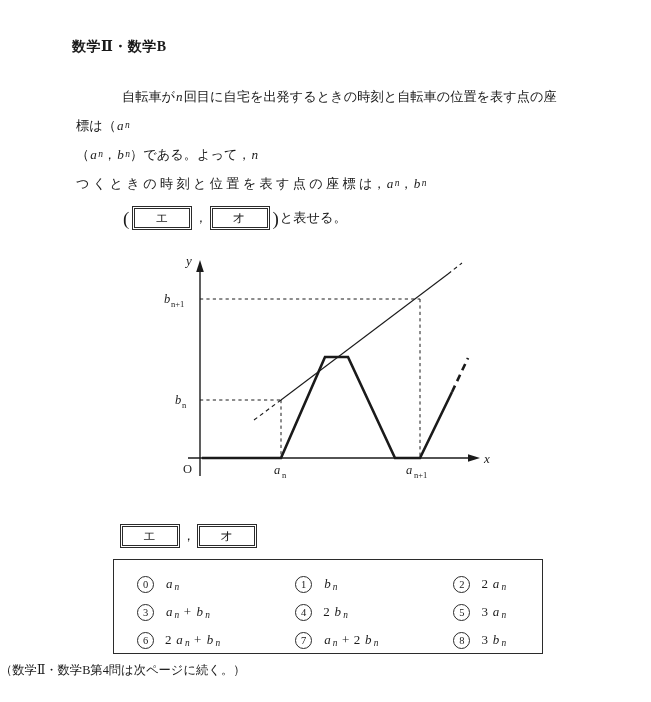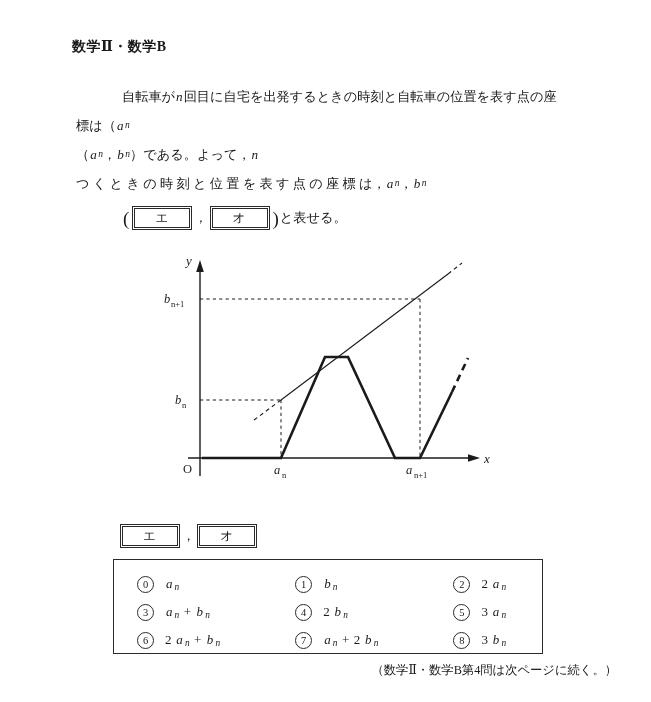--- a/index.html
+++ b/index.html
@@ -149,24 +149,22 @@
     flex: none;
   }
   .cexpr { font-size: 13px; letter-spacing: 0.6px; text-align: center; }
 
   
   #footer-note {
     position: absolute;
     left: 0;
     top: 662px;
     width: 600px;
-    text-align: right;
     font-size: 12.3px;
     white-space: nowrap;
-    padding-left: 17px;
   }
 </style>
 </head>
 <body>
 
 <div id="title">数学Ⅱ・数学B</div>
 
 <div id="problem-text">
 
   <div class="ptext-line">

